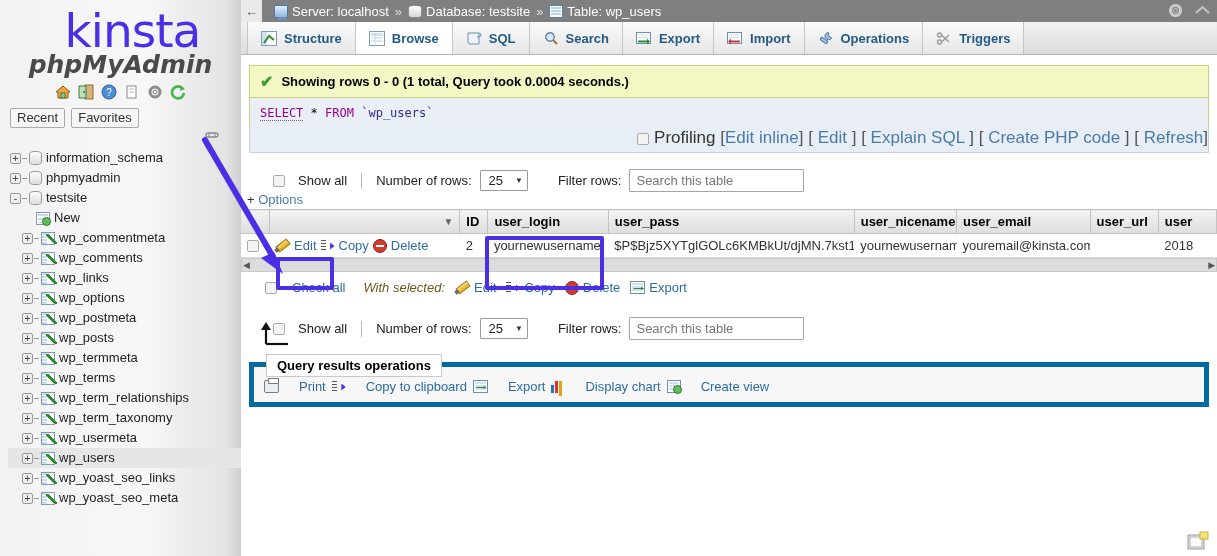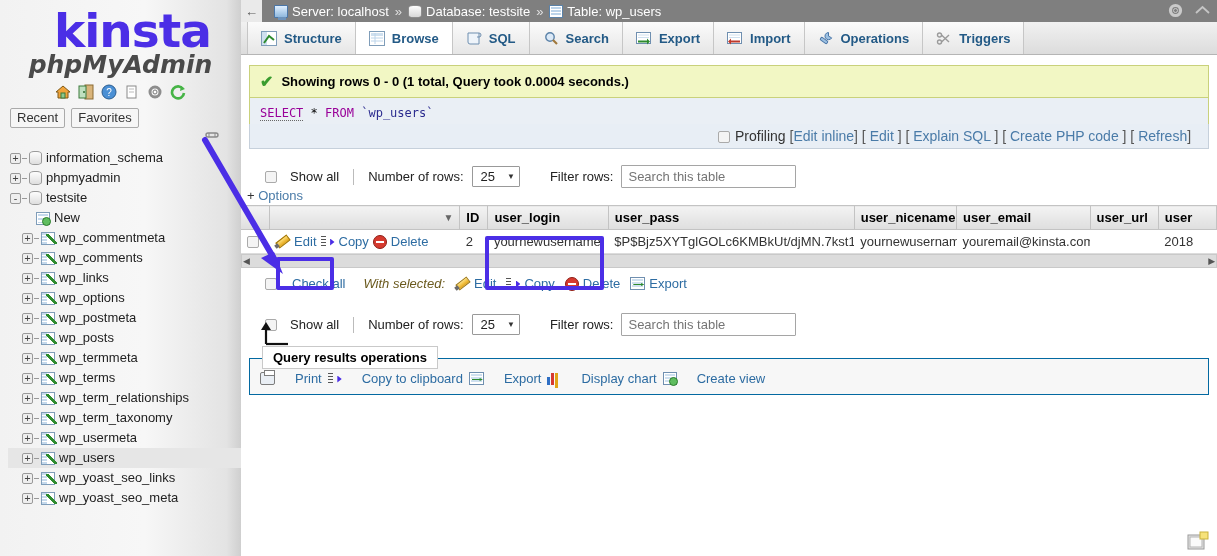--- a/index.html
+++ b/index.html
@@ -17,21 +17,21 @@
   
   #sidebar {
     width: 241px; height: 556px; flex: 0 0 241px;
     background: linear-gradient(to right, #f2f2f2 0%, #f7f7f7 60%, #e3e3e3 94%, #cfcfcf 100%);
     position: relative;
     overflow: hidden;
   }
   .logo-wrap { padding: 6px 0 0 0; text-align: center; }
   .kinsta-logo {
     font-family: "DejaVu Sans", sans-serif;
-    font-weight: bold;
+    font-weight: normal;
     font-size: 47px;
     letter-spacing: -1px;
     color: #4b2ee6;
     line-height: 50px;
     margin: 0;
     text-transform: lowercase;
     padding-left: 24px;
   }
   .pma-word {
     font-family: "DejaVu Sans", sans-serif;
@@ -179,32 +179,32 @@
     font-family: "DejaVu Sans Mono", monospace; font-size: 12px;
   }
   .kw-select { color: #990099; border-bottom: 1px dotted #666; }
   .kw-from { color: #990099; }
   .star { color: #000; }
   .tbl-lit { color: #2b2b8f; }
 
   .actionsbar {
     margin: 0 8px 0 8px; background: #e8eef5;
     border: 1px solid #c6d0db; border-top: none;
-    padding: 4px 17px; text-align: right;
-    font-size: 14px; color: #333;
+    padding: 4px 0; text-align: right;
+    font-size: 17px; color: #333;
   }
   .actionsbar .lnk { color: #4a7ba8; cursor: pointer; }
   .actionsbar .brk { color: #555; }
   .cbox {
     width: 12px; height: 12px; border: 1px solid #aaa; background: #f4f4f4;
     display: inline-block; vertical-align: -2px; margin-right: 5px; border-radius: 2px; cursor:pointer;
   }
 
   .controls {
-    margin-top: 16px; padding-left: 24px;
+    margin-top: 16px; padding-left: 32px;
     display: flex; align-items: center; gap: 8px;
     font-size: 13px; color: #222;
   }
   .vdiv { width: 1px; height: 16px; background: #bbb; margin: 0 6px; }
   .selectbox {
     border: 1px solid #999; background: #fff;
     padding: 2px 4px 2px 8px; font-size: 13px;
     display: inline-flex; align-items: center; gap: 12px;
     min-width: 46px; cursor: pointer; border-radius: 1px;
   }
@@ -248,21 +248,21 @@
   .hscroll .ar { font-size: 9px; color: #555; cursor: pointer; }
 
   .selbar {
     margin-top: 8px; padding-left: 24px;
     display: flex; align-items: center; gap: 10px; font-size: 13px;
   }
   .selbar .withsel { font-style: italic; color: #6b5a1e; margin-left: 8px; }
 
   .qro-panel {
     margin: 22px 8px 0 8px;
-    border: 1px solid #0369a1; background: #f7f7f7;
+    border: 5px solid #0369a1; background: #f7f7f7;
     position: relative; padding: 12px 10px 8px 10px;
   }
   .qro-legend {
     position: absolute; top: -13px; left: 12px;
     background: #fff; border: 1px solid #c9c9c9;
     padding: 3px 10px; font-weight: bold; font-size: 13px;
   }
   .qro-links { display: flex; align-items: center; gap: 6px; font-size: 13px; }
   .qro-links .lnk { color: #2d6ca2; cursor:pointer; display:inline-flex; align-items:center; gap:20px;}
 

